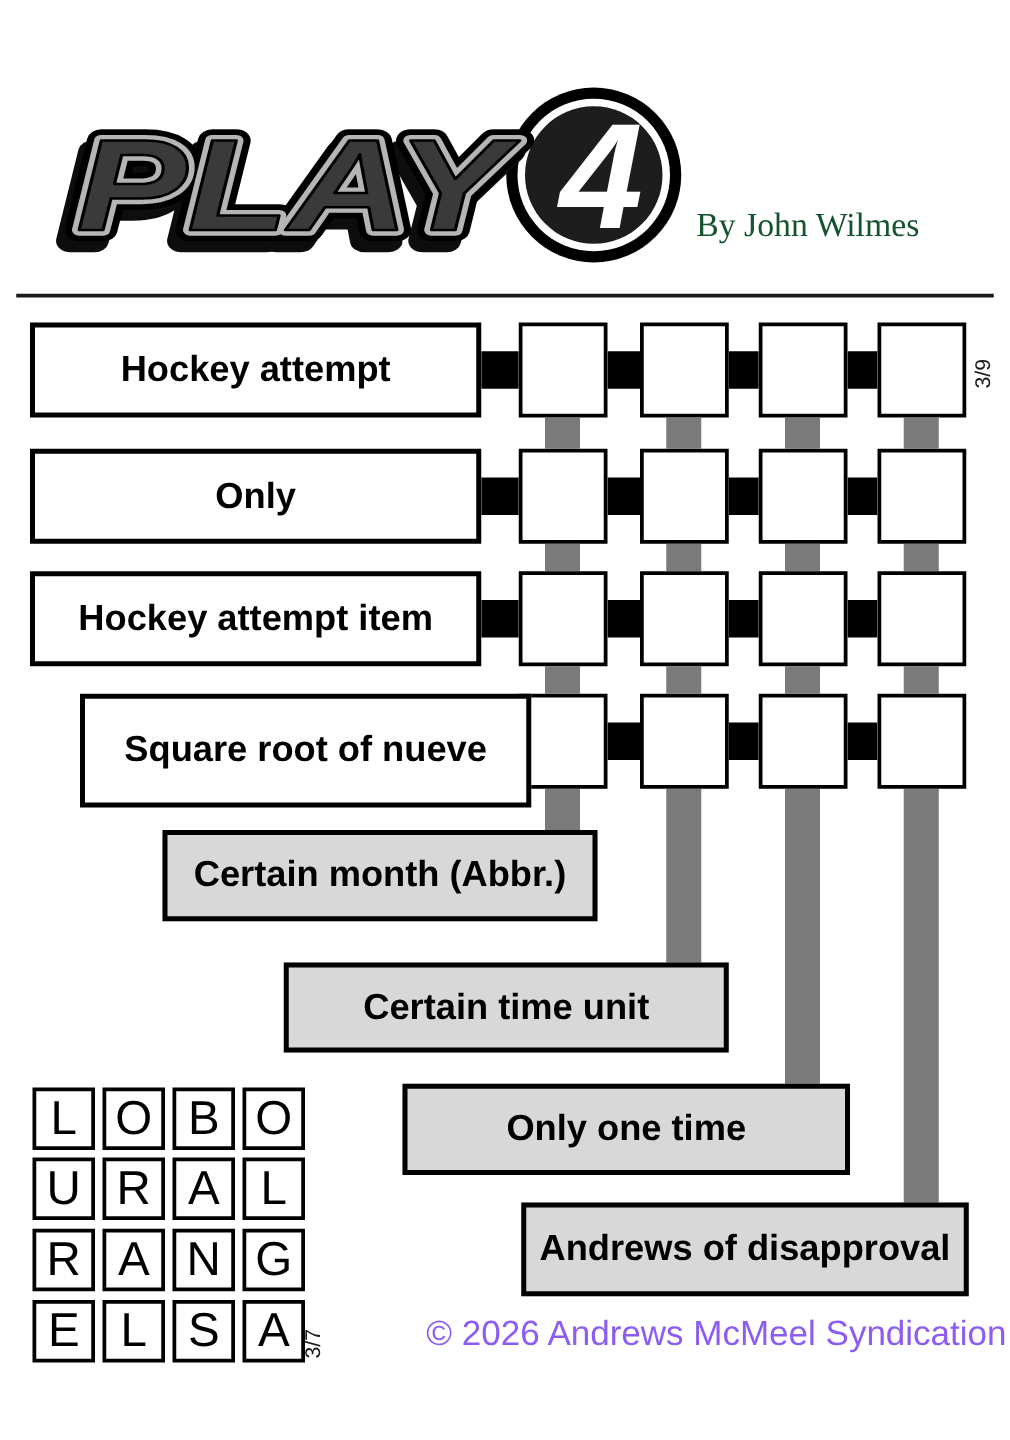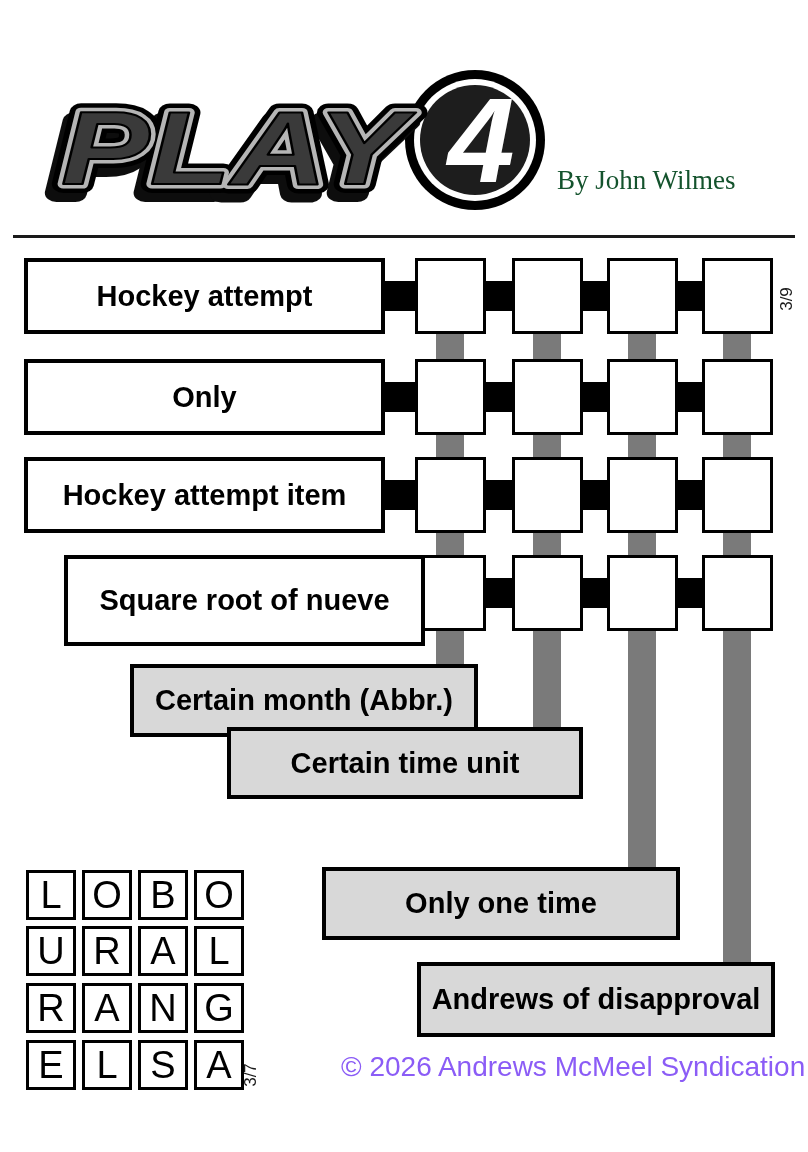--- a/index.html
+++ b/index.html
@@ -117,21 +117,21 @@
       </div>
       <div class="clue-box" style="left: 24px; top: 457px; width: 361px; height: 76px; align-items: center;">
         <span>Hockey attempt item</span>
       </div>
       <div class="clue-box" style="left: 24px; top: 555px; width: 361px; height: 91px; margin-left: 40px;">
         <span>Square root of nueve</span>
       </div>
       <div class="clue-box down-box" style="left: 130px; top: 664px; width: 348px; height: 73px;">
         <span>Certain month (Abbr.)</span>
       </div>
-      <div class="clue-box down-box" style="left: 227px; top: 727px; width: 356px; height: 72px;">
+      <div class="clue-box down-box" style="left: 227px; top: 770px; width: 356px; height: 72px;">
         <span>Certain time unit</span>
       </div>
       <div class="clue-box down-box" style="left: 322px; top: 867px; width: 358px; height: 73px;">
         <span>Only one time</span>
       </div>
       <div class="clue-box down-box" style="left: 417px; top: 962px; width: 358px; height: 75px;">
         <span>Andrews of disapproval</span>
       </div>
     </div>
 

